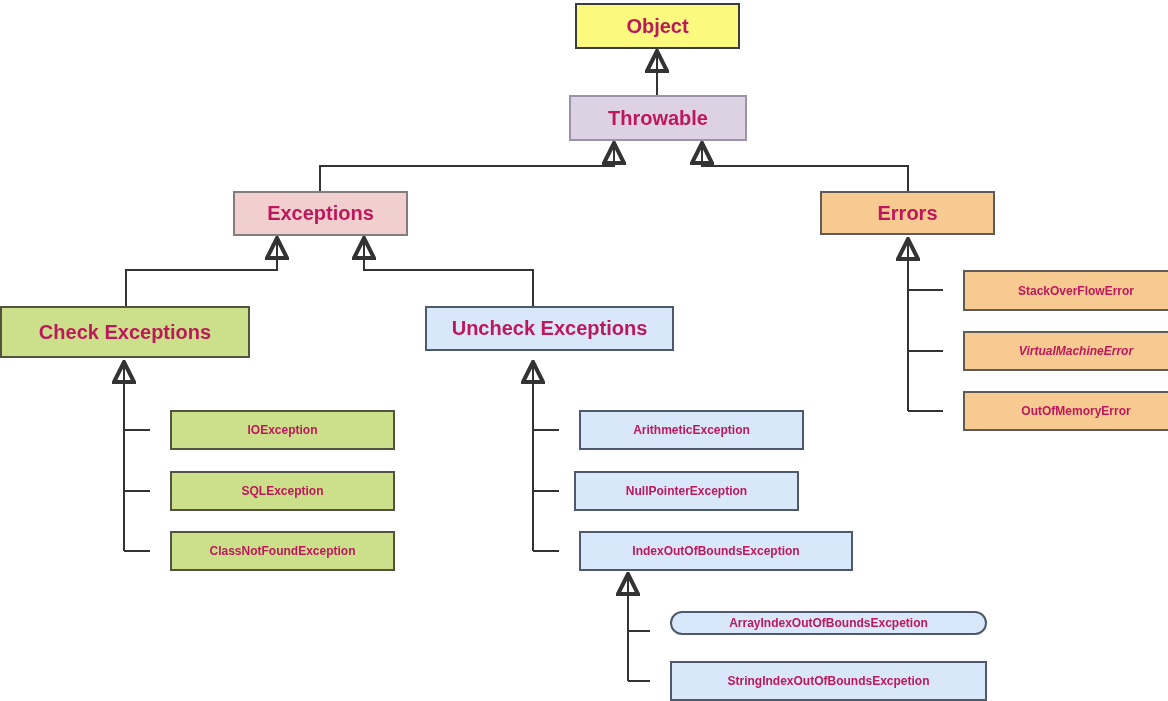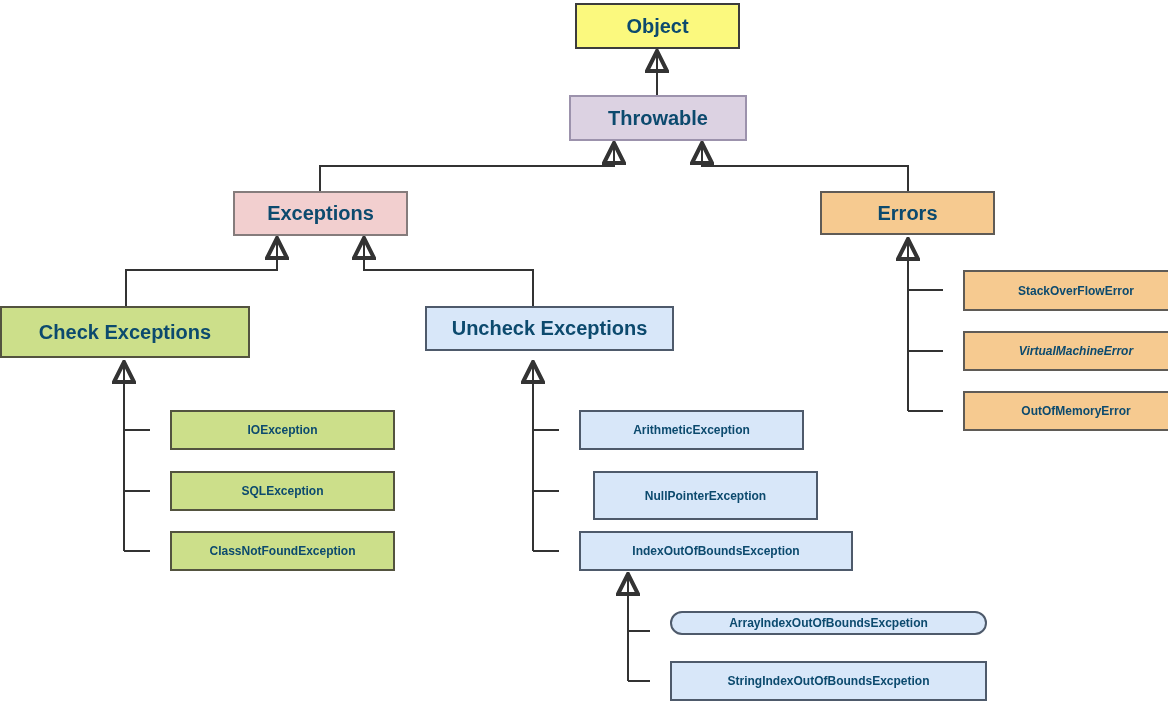--- a/index.html
+++ b/index.html
@@ -22,21 +22,21 @@
     stroke: #333333;
     stroke-width: 2;
   }
   .node {
     position: absolute;
     box-sizing: border-box;
     display: flex;
     align-items: center;
     justify-content: center;
     font-weight: bold;
-    color: #0c4a6e;
+    color: #be185d;
     text-align: center;
     white-space: nowrap;
     border: 2px solid #555555;
   }
   .lg { font-size: 20px; }
   .sm { font-size: 12px; margin-left: 20px; }
   .yellow   { background: #fbf97e; border-color: #3c3c3c; }
   .lavender { background: #dcd2e2; border-color: #9c92ac; }
   .pink     { background: #f2cfcf; border-color: #857c7c; }
   .orange   { background: #f6ca90; border-color: #5f5b56; }
@@ -87,21 +87,21 @@
   <div class="node green lg" style="left:0px;   top:306px; width:250px; height:52px;">Check Exceptions</div>
 
   <div class="node orange lg" style="left:820px; top:191px; width:175px; height:44px;">Errors</div>
   <div class="node blue lg" style="left:425px; top:306px; width:249px; height:45px;">Uncheck Exceptions</div>
 
   <div class="node green sm" style="left:150px; top:410px; width:225px; height:40px;">IOException</div>
   <div class="node green sm" style="left:150px; top:471px; width:225px; height:40px;">SQLException</div>
   <div class="node green sm" style="left:150px; top:531px; width:225px; height:40px;">ClassNotFoundException</div>
 
   <div class="node blue sm" style="left:559px; top:410px; width:225px; height:40px;">ArithmeticException</div>
-  <div class="node blue sm" style="left:573px; top:471px; width:225px; height:49px;">NullPointerException</div>
+  <div class="node blue sm" style="left:554px; top:471px; width:225px; height:40px;">NullPointerException</div>
   <div class="node blue sm" style="left:559px; top:531px; width:274px; height:40px;">IndexOutOfBoundsException</div>
 
   <div class="node blue sm" style="left:650px; top:611px; width:317px; height:24px;border-radius:18px;">ArrayIndexOutOfBoundsExcpetion</div>
   <div class="node blue sm" style="left:650px; top:661px; width:317px; height:40px;">StringIndexOutOfBoundsExcpetion</div>
 
   <div class="node orange sm" style="left:943px; top:270px; width:226px; height:41px;">StackOverFlowError</div>
   <div class="node orange sm" style="left:943px; top:331px; width:226px; height:40px;font-style:italic;">VirtualMachineError</div>
   <div class="node orange sm" style="left:943px; top:391px; width:226px; height:40px;">OutOfMemoryError</div>
 
 </div>

